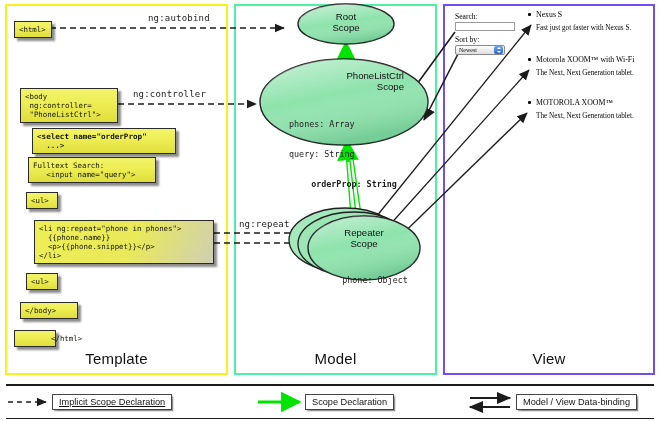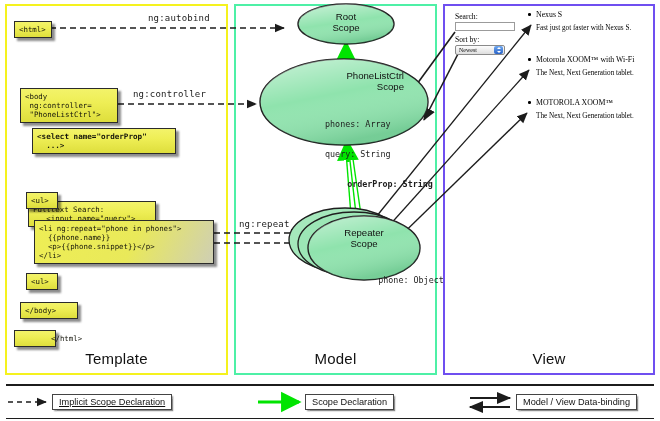--- a/index.html
+++ b/index.html
@@ -32,21 +32,21 @@
   .codebox.grad2{background:linear-gradient(115deg,#eeee55 0%,#e9e95a 55%,#cfcfb4 100%);}
 
   
   .caption{position:absolute;font-family:"DejaVu Sans Mono","Liberation Mono",monospace;
            font-size:9px;color:#1b1b1b;white-space:nowrap;letter-spacing:.2px;}
 
   
   .ell-label{position:absolute;text-align:center;color:#111;white-space:pre;}
   .ell-title{font-size:9.6px;line-height:11px;font-family:"Liberation Sans",sans-serif;}
   .ell-props{font-family:"DejaVu Sans Mono","Liberation Mono",monospace;
-             font-size:8.4px;line-height:10px;color:#1d1d1d;text-align:left;margin-left:36px;}
+             font-size:8.4px;line-height:10px;color:#1d1d1d;text-align:left;}
 
   
   .v-lab{position:absolute;font-family:"Liberation Serif",serif;font-size:7.6px;color:#000;}
   #v-search-input{position:absolute;left:455px;top:22px;width:60px;height:9px;
                   border:1px solid #9b9b9b;background:#fff;box-sizing:border-box;}
   #v-sort-select{position:absolute;left:455px;top:45px;width:50px;height:10px;
                  border:1px solid #8a8a8a;box-sizing:border-box;
                  background:linear-gradient(180deg,#fdfdfd,#dedede);
                  border-radius:2px;display:flex;align-items:center;}
   #v-sort-select .sel-txt{font-family:"Liberation Serif",serif;font-size:6px;
@@ -183,21 +183,21 @@
 
   <div class="codebox" id="cb-html-open" style="left:14px;top:21px;width:38px;">&lt;html&gt;</div>
 
   <div class="codebox" id="cb-body-open" style="left:20px;top:88px;width:98px;">&lt;body
  ng:controller=
  "PhoneListCtrl"&gt;</div>
 
   <div class="codebox bold" id="cb-select" style="left:32px;top:128px;width:144px;">&lt;select name="orderProp"
   ...&gt;</div>
 
-  <div class="codebox" id="cb-fulltext" style="left:28px;top:157px;width:128px;margin-top:44px;">Fulltext Search:
+  <div class="codebox" id="cb-fulltext" style="left:28px;top:157px;width:128px;">Fulltext Search:
    &lt;input name="query"&gt;</div>
 
   <div class="codebox" id="cb-ul-open" style="left:26px;top:192px;width:32px;">&lt;ul&gt;</div>
 
   <div class="codebox grad2" id="cb-li-repeat" style="left:34px;top:220px;width:180px;">&lt;li ng:repeat="phone in phones"&gt;
   {{phone.name}}
   &lt;p&gt;{{phone.snippet}}&lt;/p&gt;
 &lt;/li&gt;</div>
 
   <div class="codebox" id="cb-ul-close" style="left:26px;top:273px;width:32px;">&lt;ul&gt;</div>

